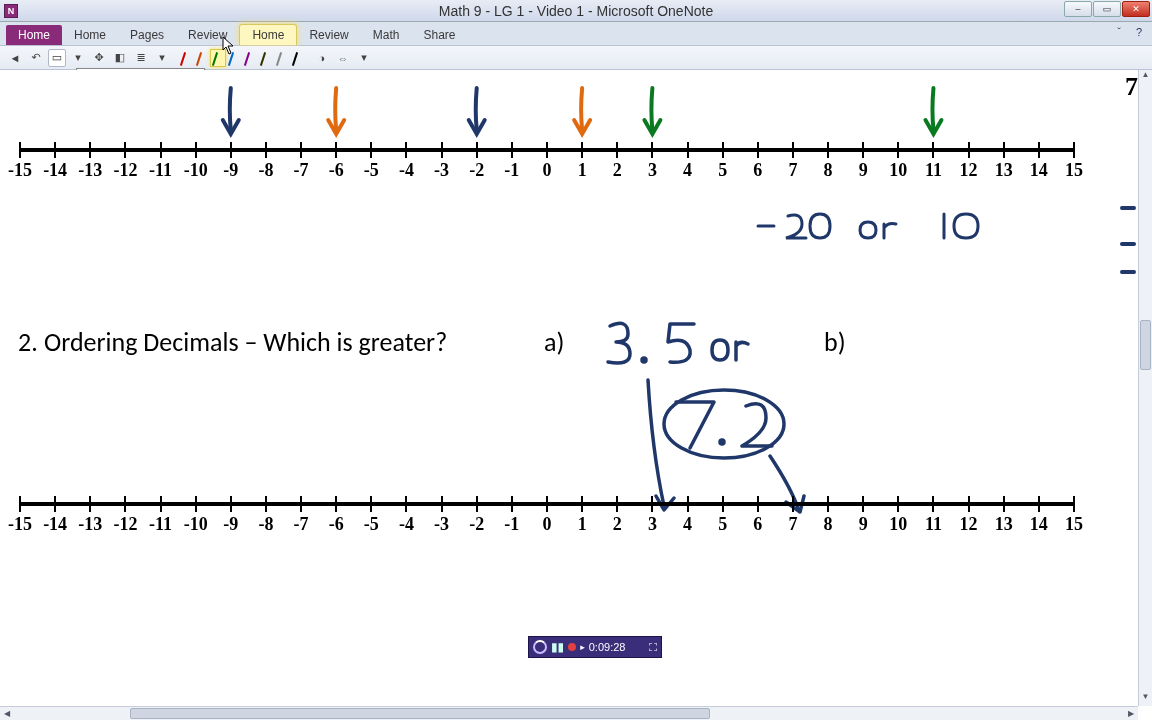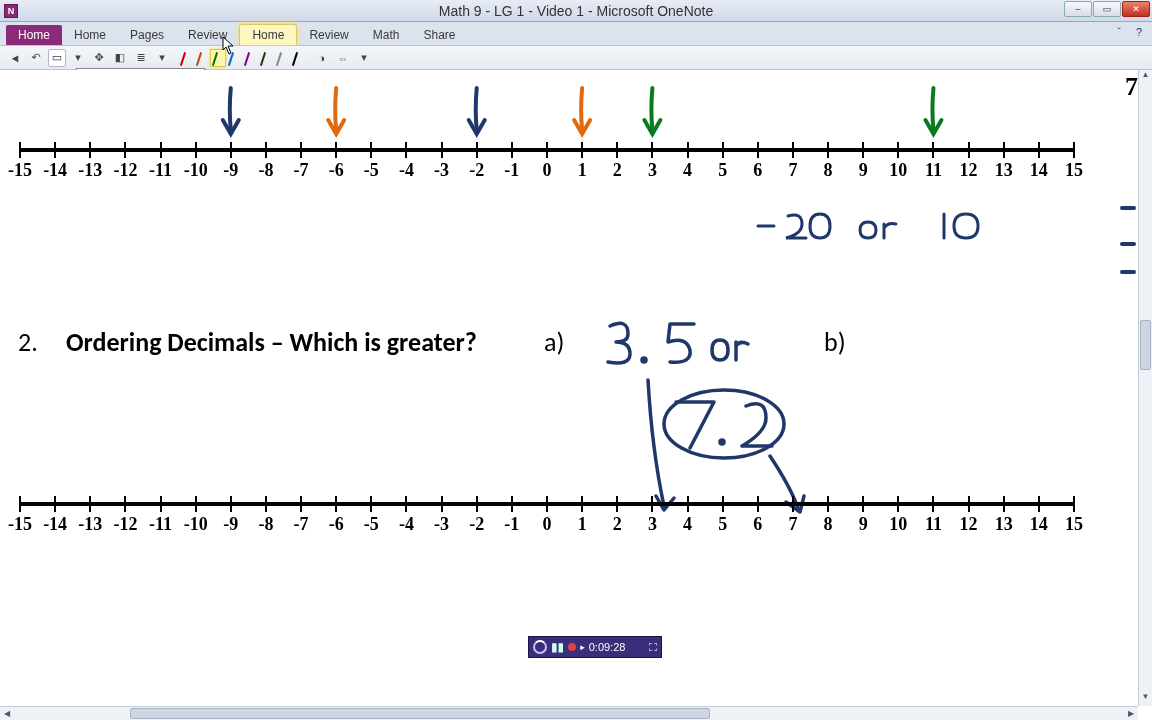--- a/index.html
+++ b/index.html
@@ -236,21 +236,21 @@
       <path d="M194 10 L194 34"></path>
       <path d="M216 10 Q204 10 204 22 Q204 34 216 34 Q228 34 228 22 Q228 10 216 10"></path>
     </g>
   </svg>
 
   <div class="stray" style="top:136px;"></div>
   <div class="stray" style="top:172px;"></div>
   <div class="stray" style="top:200px;"></div>
 
   <div class="mathtext" style="left:18px; top:256px;">2.</div>
-  <div class="mathtext" style="left:66px; top:256px;font-weight:bold;">Ordering Decimals – Which is greater?</div>
+  <div class="mathtext" style="left:44px; top:256px;">Ordering Decimals – Which is greater?</div>
   <div class="mathtext" style="left:544px; top:256px;">a)</div>
   <div class="mathtext" style="left:824px; top:256px;">b)</div>
 
   <svg class="ink" width="320" height="220" style="left:590px; top:240px;">
     <g stroke="#20376a" stroke-width="3.5" fill="none" stroke-linecap="round" stroke-linejoin="round">
 
       <path d="M20 16 Q38 8 38 24 Q38 32 26 32 Q40 32 40 44 Q40 56 18 52"></path>
 
       <circle cx="54" cy="50" r="2" fill="#20376a"></circle>
 

